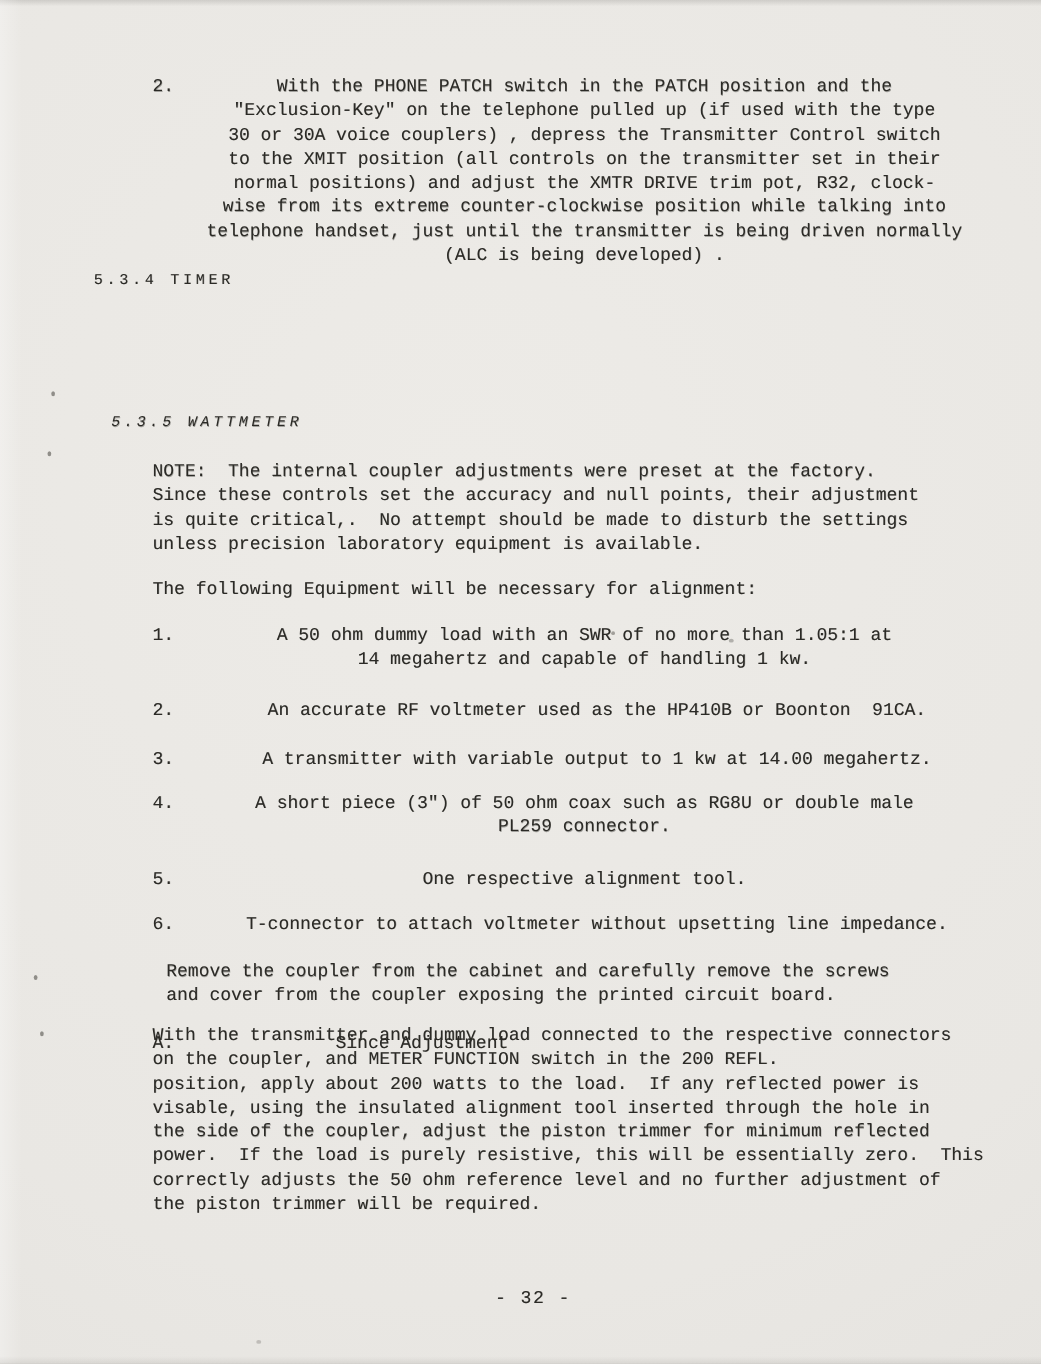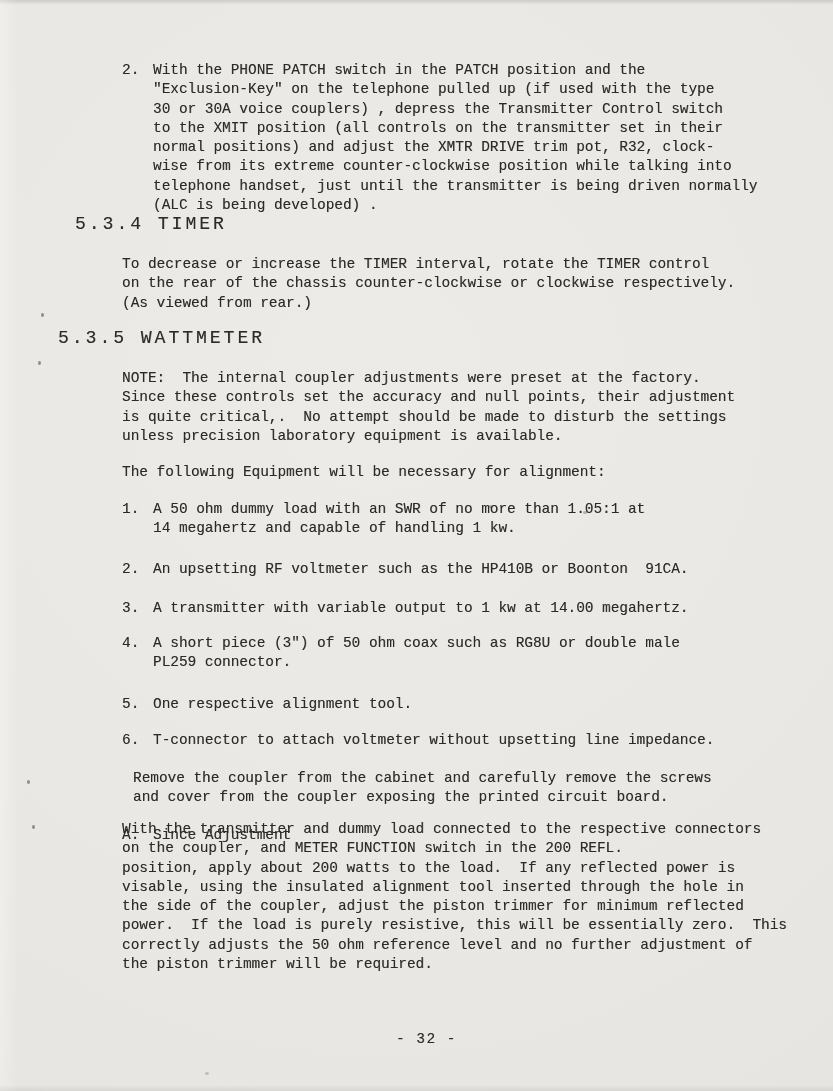--- a/index.html
+++ b/index.html
@@ -17,27 +17,27 @@
   .edge-top{position:absolute;top:0;left:0;width:100%;height:5px;
     background:linear-gradient(to bottom, rgba(80,78,74,.18), rgba(80,78,74,0));}
   .edge-left{position:absolute;top:0;left:0;width:18px;height:100%;
     background:linear-gradient(to right, rgba(255,255,255,.30), rgba(255,255,255,0));}
   .edge-bottom{position:absolute;bottom:0;left:0;width:100%;height:6px;
     background:linear-gradient(to top, rgba(80,78,74,.10), rgba(80,78,74,0));}
 
   .block{position:absolute;white-space:pre-wrap;
     font-size:14.4px;line-height:19.3px;
     text-shadow:0.35px 0.35px 0 rgba(43,42,38,.38);}
-  .heading{letter-spacing:3px;font-size:18px;}
+  .heading{letter-spacing:3px;font-size:12px;}
   #h534{top:215px;left:75px;}
-  #h535{top:329px;left:58px;}
+  #h535{top:329px;left:89px;font-style:italic;}
 
   .item{display:flex;}
   .item .num{flex:0 0 31px;}
-  .item .txt{flex:1;white-space:pre-wrap;}
+  .item .txt{flex:1;white-space:pre-wrap;text-align:center;}
 
   #step2{top:61px;left:122px;width:660px;}
   #timer-para{top:255px;left:122px;width:660px;}
   #note-para{top:369px;left:122px;width:660px;}
   #equip-intro{top:463px;left:122px;width:660px;}
   #equip-1{top:500px;left:122px;width:660px;}
   #equip-2{top:560px;left:122px;width:680px;}
   #equip-3{top:599px;left:122px;width:680px;}
   #equip-4{top:634px;left:122px;width:660px;}
   #equip-5{top:695px;left:122px;width:660px;}
@@ -81,41 +81,38 @@
 30 or 30A voice couplers) , depress the Transmitter Control switch
 to the XMIT position (all controls on the transmitter set in their
 normal positions) and adjust the XMTR DRIVE trim pot, R32, clock-
 wise from its extreme counter-clockwise position while talking into
 telephone handset, just until the transmitter is being driven normally
 (ALC is being developed) .</span>
   </div>
 
   <div class="block heading" id="h534">5.3.4 TIMER</div>
 
-  <div class="block" id="timer-para">To decrease or increase the TIMER interval, rotate the TIMER control
-on the rear of the chassis counter-clockwise or clockwise respectively.
-(As viewed from rear.)</div>
 
   <div class="block heading" id="h535">5.3.5 WATTMETER</div>
 
   <div class="block" id="note-para">NOTE:  The internal coupler adjustments were preset at the factory.
 Since these controls set the accuracy and null points, their adjustment
 is quite critical,.  No attempt should be made to disturb the settings
 unless precision laboratory equipment is available.</div>
 
   <div class="block" id="equip-intro">The following Equipment will be necessary for alignment:</div>
 
   <div class="block item" id="equip-1">
     <span class="num">1.</span>
     <span class="txt">A 50 ohm dummy load with an SWR of no more than 1.05:1 at
 14 megahertz and capable of handling 1 kw.</span>
   </div>
   <div class="block item" id="equip-2">
     <span class="num">2.</span>
-    <span class="txt">An upsetting RF voltmeter such as the HP410B or Boonton  91CA.</span>
+    <span class="txt">An accurate RF voltmeter used as the HP410B or Boonton  91CA.</span>
   </div>
   <div class="block item" id="equip-3">
     <span class="num">3.</span>
     <span class="txt">A transmitter with variable output to 1 kw at 14.00 megahertz.</span>
   </div>
   <div class="block item" id="equip-4">
     <span class="num">4.</span>
     <span class="txt">A short piece (3") of 50 ohm coax such as RG8U or double male
 PL259 connector.</span>
   </div>

